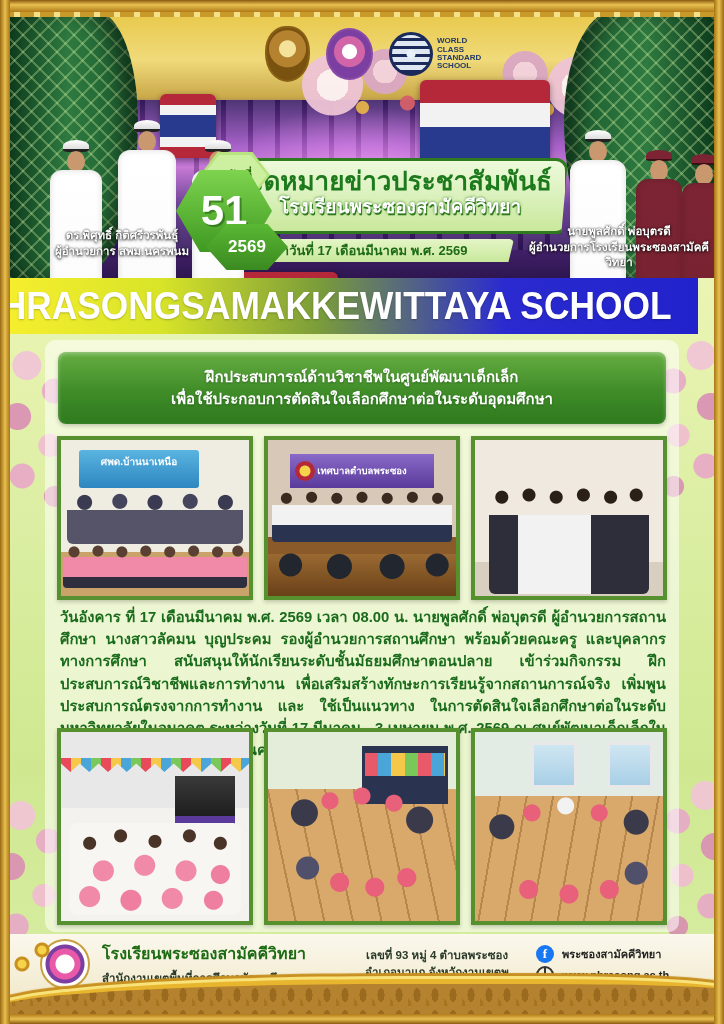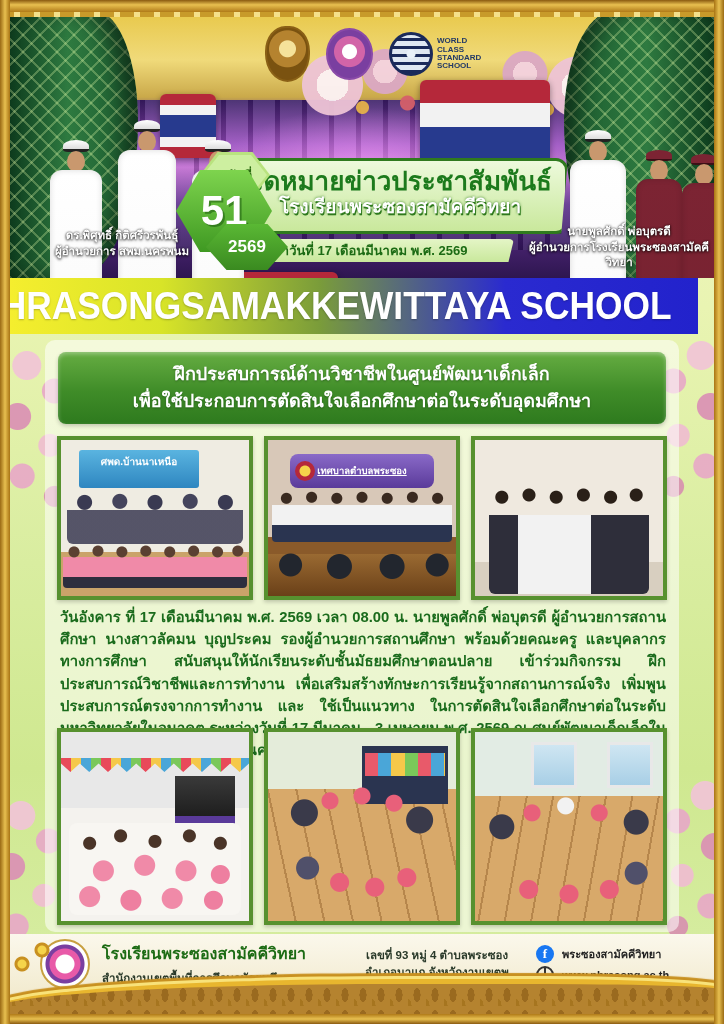--- a/index.html
+++ b/index.html
@@ -81,21 +81,21 @@
                    radial-gradient(circle at 70% 30%,#e8a8c8 0 12px,transparent 13px),
                    radial-gradient(circle at 30% 45%,#db8fb5 0 13px,transparent 14px),
                    radial-gradient(circle at 65% 62%,#f0bcd2 0 11px,transparent 12px),
                    radial-gradient(circle at 35% 80%,#e8a8c8 0 12px,transparent 13px),
                    radial-gradient(circle at 70% 92%,#d88fb0 0 10px,transparent 11px);opacity:.9;}
   
   .card{position:absolute;z-index:5;left:45px;top:340px;width:634px;height:592px;border-radius:10px;background:rgba(255,255,255,.55);}
   .headline{position:absolute;z-index:6;left:58px;top:352px;width:608px;height:72px;border-radius:8px;
         background:linear-gradient(180deg,#66ad42 0%,#3f8c28 55%,#2e7a1e 100%);box-shadow:inset 0 2px 4px rgba(255,255,255,.35),0 2px 4px rgba(0,0,0,.2);
         display:flex;flex-direction:column;align-items:center;justify-content:center;}
-  .headline div{color:#fff;font-weight:bold;font-size:18px;line-height:1.5;text-shadow:0 1px 2px rgba(0,40,0,.4);}
+  .headline div{color:#fff;font-weight:bold;font-size:15px;line-height:1.5;text-shadow:0 1px 2px rgba(0,40,0,.4);}
   .photorow{position:absolute;z-index:6;left:57px;display:flex;gap:11px;}
   .photorow.mid{top:436px;}
   .photorow.bot{top:728px;}
   .photo{width:188px;border:4px solid #57912f;background:#e8e4da;position:relative;overflow:hidden;box-shadow:0 2px 4px rgba(0,0,0,.2);}
   .photorow.mid .photo{height:156px;}
   .photorow.bot .photo{height:189px;}
   .sign{position:absolute;color:#fff;font-weight:bold;text-align:center;}
   
   .sceneA{background:linear-gradient(180deg,#efece2 0 72%,#caa36a 72% 100%);}
   .sceneA .sign{left:18px;top:10px;width:120px;height:38px;background:linear-gradient(180deg,#5ab4e0,#2e86c0);font-size:10px;line-height:1.2;padding-top:6px;box-sizing:border-box;border-radius:3px;}
@@ -105,21 +105,21 @@
         radial-gradient(circle at 90% 20%,#3a3a52 0 7px,transparent 8px),
         linear-gradient(transparent 0 34%,rgba(58,58,82,.85) 34%);border-radius:6px;}
   .sceneA .kids{position:absolute;left:2px;top:104px;width:184px;height:44px;
         background:radial-gradient(circle at 6% 18%,#5a4032 0 5px,transparent 6px),radial-gradient(circle at 19% 16%,#5a4032 0 5px,transparent 6px),
         radial-gradient(circle at 32% 18%,#5a4032 0 5px,transparent 6px),radial-gradient(circle at 45% 16%,#5a4032 0 5px,transparent 6px),
         radial-gradient(circle at 58% 18%,#5a4032 0 5px,transparent 6px),radial-gradient(circle at 71% 16%,#5a4032 0 5px,transparent 6px),
         radial-gradient(circle at 84% 18%,#5a4032 0 5px,transparent 6px),radial-gradient(circle at 95% 16%,#5a4032 0 5px,transparent 6px),
         linear-gradient(transparent 0 30%,#f08aa8 30% 75%,#2e2e3e 75%);border-radius:4px;}
   
   .sceneB{background:linear-gradient(180deg,#d8c8b8 0 62%,#8a5a2a 62% 100%);}
-  .sceneB .sign{left:22px;top:14px;width:144px;height:34px;background:linear-gradient(180deg,#8a6ac8,#5a3a9a);font-size:9.5px;line-height:34px;border-radius:8px;text-decoration:underline;}
+  .sceneB .sign{left:22px;top:14px;width:144px;height:34px;background:linear-gradient(180deg,#8a6ac8,#5a3a9a);font-size:9.5px;line-height:34px;border-radius:0;}
   .sceneB .sign::before{content:"";position:absolute;left:5px;top:7px;width:20px;height:20px;border-radius:50%;background:radial-gradient(circle,#f5d44a 0 5px,#b5283a 6px);}
   .sceneB .people{position:absolute;left:4px;top:50px;width:180px;height:52px;
         background:radial-gradient(circle at 8% 16%,#3a2a20 0 5px,transparent 6px),radial-gradient(circle at 22% 14%,#3a2a20 0 5px,transparent 6px),
         radial-gradient(circle at 36% 16%,#3a2a20 0 5px,transparent 6px),radial-gradient(circle at 50% 14%,#3a2a20 0 5px,transparent 6px),
         radial-gradient(circle at 64% 16%,#3a2a20 0 5px,transparent 6px),radial-gradient(circle at 78% 14%,#3a2a20 0 5px,transparent 6px),
         radial-gradient(circle at 92% 16%,#3a2a20 0 5px,transparent 6px),
         linear-gradient(transparent 0 28%,#f2f2f2 28% 68%,#2a3450 68%);border-radius:4px;}
   .sceneB .table{position:absolute;left:0;bottom:0;width:100%;height:42px;background:linear-gradient(180deg,#9a6a32,#6a4018);}
   .sceneB .chairs{position:absolute;left:0;bottom:16px;width:100%;height:30px;
         background:radial-gradient(circle at 12% 50%,#22262e 0 11px,transparent 12px),radial-gradient(circle at 38% 55%,#22262e 0 12px,transparent 13px),

